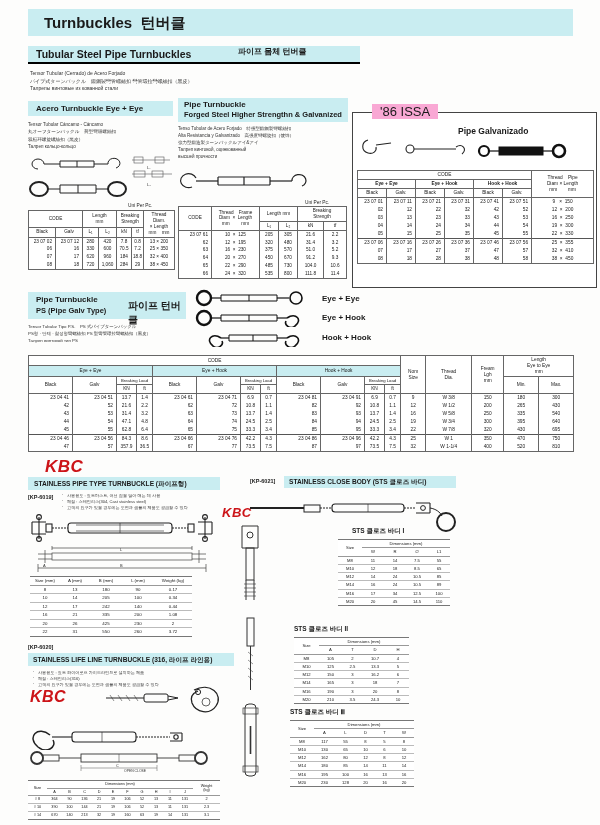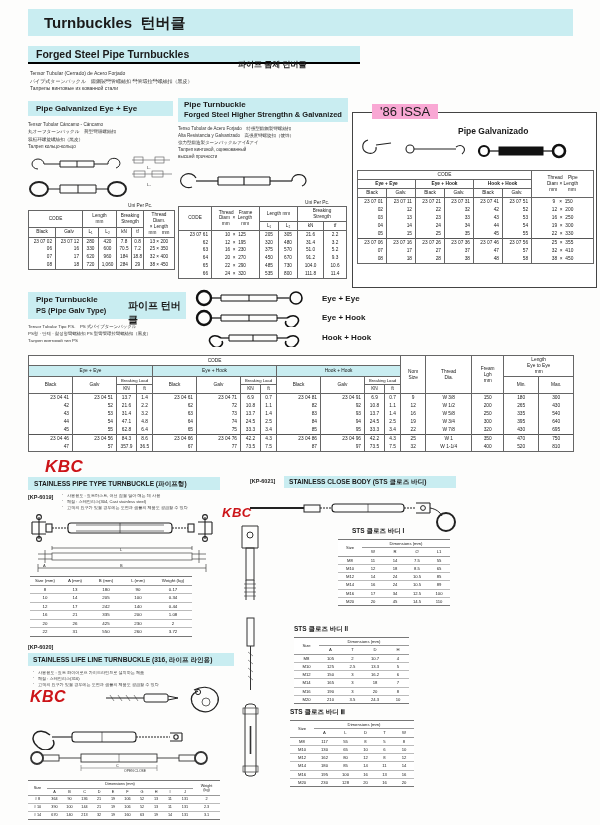--- a/index.html
+++ b/index.html
@@ -40,31 +40,31 @@
 </head>
 <body>
 
 <div class="abs cyan" style="left:28px;top:9px;width:545px;height:27px">
   <span class="bi" style="position:absolute;left:16px;top:5px;font-size:15px">
     <span>Turnbuckles</span>&nbsp;&nbsp;<span>턴버클</span>
   </span>
 </div>
 
 <div class="abs cyan" style="left:28px;top:46px;width:332px;height:18px;border-bottom:2px solid #000">
-  <span class="bi" style="position:absolute;left:8px;top:2px;font-size:10.5px">Forged Steel Pipe Turnbuckles</span>
-  <span style="position:absolute;left:210px;top:13px;font-size:8px;font-weight:bold">파이프 몸체 턴버클</span>
+  <span class="bi" style="position:absolute;left:8px;top:2px;font-size:10.5px">Tubular Steel Pipe Turnbuckles</span>
+  <span style="position:absolute;left:210px;top:0;font-size:8px;font-weight:bold">파이프 몸체 턴버클</span>
 </div>
 <div class="abs tiny" style="left:30px;top:70px;font-size:5px">
   <div>Tensor Tubular (Cerrado) de Acero Forjado</div>
   <div>パイプ式ターンバックル　鍛鋼製彎管螺絲扣 彎管環拉彎螺絲扣（黑皮）</div>
   <div>Талрепы винтовые из кованной стали</div>
 </div>
 
 <div class="abs cyan" style="left:28px;top:101px;width:145px;height:15px">
-  <span class="bi" style="position:absolute;left:8px;top:3px;font-size:8px">Pipe Galvanized  Eye + Eye</span>
+  <span class="bi" style="position:absolute;left:8px;top:3px;font-size:8px">Acero Turnbuckle  Eye + Eye</span>
 </div>
 <div class="abs tiny" style="left:28px;top:121px;font-size:4.6px;line-height:1.6">
   <div>Tensor Tubular Cáncamo - Cáncamo</div>
   <div>丸オーフターンバックル　普型彎頭螺絲扣</div>
   <div>双桓环螺旋螺絲扣（黑皮）</div>
   <div>Талреп кольцо-кольцо</div>
 </div>
 <svg class="abs" style="left:28px;top:152px" width="145" height="50" viewBox="0 0 145 50">
   <g fill="none" stroke="#222" stroke-width="1">
     <path d="M16 12 a6 5 0 1 0 -6 5"></path>

